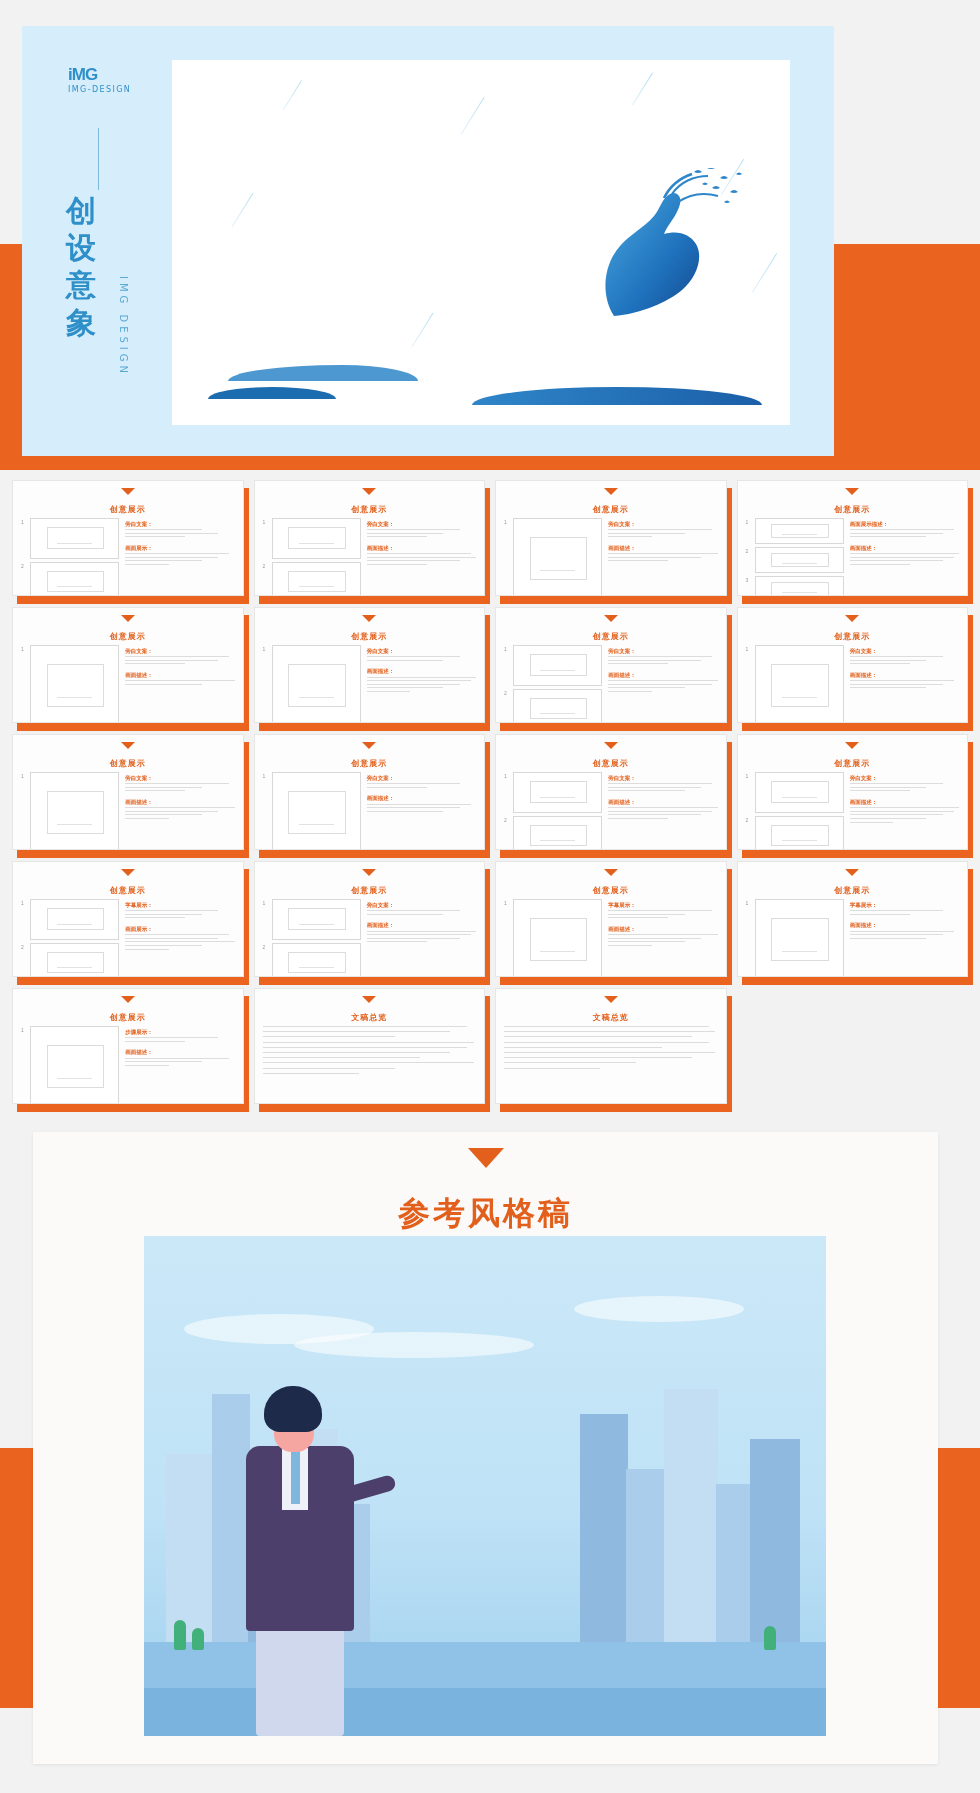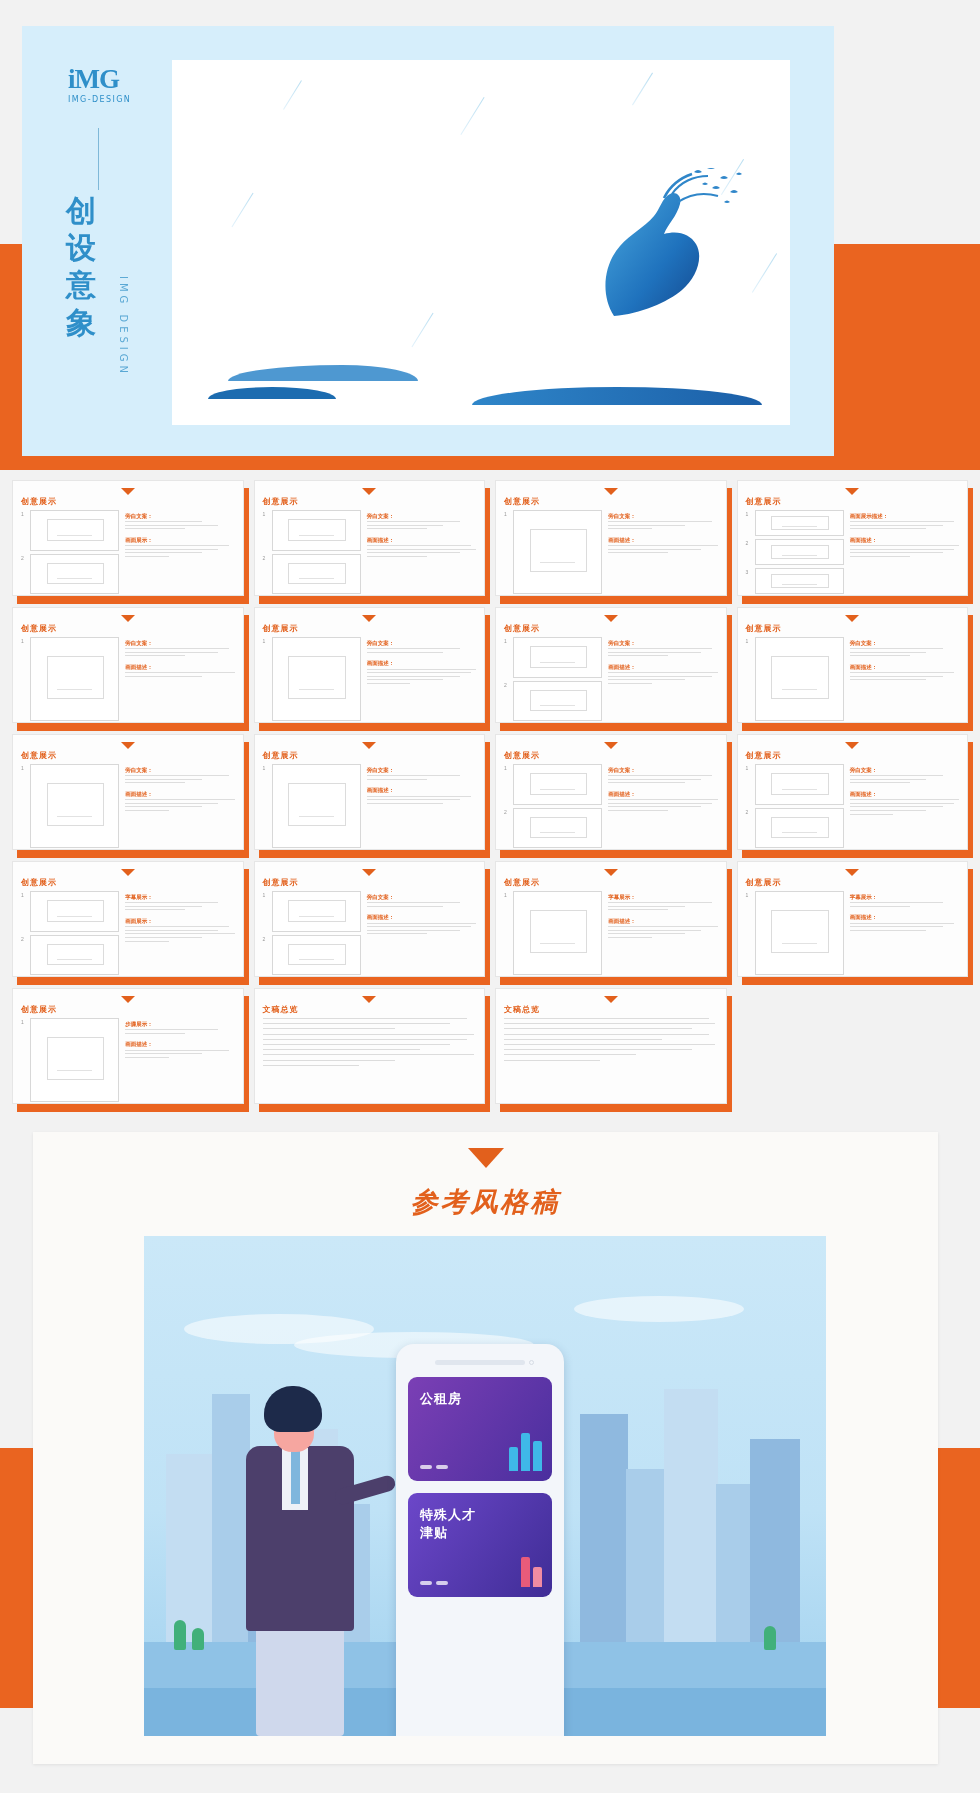--- a/index.html
+++ b/index.html
@@ -20,22 +20,22 @@
   .hero-blue {
     position:absolute; left:22px; top:26px; width:812px; height:430px;
     background:#d6eefb;
   }
   .hero-white {
     position:absolute; left:172px; top:60px; width:618px; height:365px;
     background:#ffffff; overflow:hidden;
   }
   .logo { position:absolute; left:68px; top:66px; width:82px; text-align:left; }
   .logo-mark {
-    font-size:27px; font-weight:bold; color:#2f8fc9; letter-spacing:-1px;
-    font-family:Liberation Serif, serif; line-height:1;
+    font-size:17px; font-weight:bold; color:#2f8fc9; letter-spacing:-1px;
+    font-family:Liberation Sans, sans-serif; line-height:1;
   }
   .logo-sub {
     font-size:8px; color:#2f8fc9; letter-spacing:1.4px; margin-top:2px;
     font-family:"DejaVu Sans", sans-serif;
   }
   .logo-divider {
     position:absolute; left:98px; top:128px; width:1px; height:62px;
     background:#7fb8d8;
   }
   .hero-vtitle {
@@ -75,22 +75,22 @@
   .card-inner {
     position:absolute; inset:0; background:#fdfdfd; border:1px solid #e6e6e6;
     padding:6px 8px 6px 8px; overflow:hidden;
   }
   .card-chev {
     width:0;height:0;margin:1px auto 0 auto;
     border-left:7px solid transparent; border-right:7px solid transparent;
     border-top:7px solid #e2601c;
   }
   .card-head {
-    font-size:8px; color:#e2601c; font-weight:bold;
-    letter-spacing:1px; margin-top:1px; margin-bottom:3px;
+    text-align:center; font-size:8px; color:#e2601c; font-weight:bold;
+    letter-spacing:1px; margin-top:9px; margin-bottom:3px;
   }
   .card-body { display:flex; gap:6px; height:84px; }
   .card-left { width:46%; display:flex; flex-direction:column; gap:3px; }
   .card-right { flex:1; display:flex; flex-direction:column; gap:4px; padding-top:2px; }
 
   .sb-row { display:flex; gap:3px; flex:1; align-items:stretch; }
   .sb-num { font-size:5px; color:#999; width:6px; padding-top:1px; }
   .sb-frame {
     flex:1; border:1px solid #d8d8d8; background:#fff; position:relative; overflow:hidden;
   }
@@ -124,22 +124,22 @@
   .ref-panel {
     position:absolute; left:33px; top:14px; width:905px; height:632px;
     background:#fbfaf8; box-shadow:0 1px 3px rgba(0,0,0,.08);
   }
   .ref-chev {
     width:0;height:0;margin:16px auto 0 auto;
     border-left:18px solid transparent; border-right:18px solid transparent;
     border-top:20px solid #e2601c;
   }
   .ref-title {
-    text-align:center; font-size:27px; font-weight:bold; color:#e2601c;
-    letter-spacing:3px; margin-top:16px;font-style:italic;
+    text-align:center; font-size:32px; font-weight:bold; color:#e2601c;
+    letter-spacing:3px; margin-top:24px;
   }
 
   .illus {
     position:absolute; left:111px; top:104px; width:682px; height:500px;
     background:linear-gradient(180deg,#cbe8f8 0%,#bfe2f6 55%,#9fd0ee 100%);
     overflow:hidden;
   }
   .cloud { position:absolute; background:rgba(255,255,255,.55); border-radius:50%; }
   .bldg { position:absolute; bottom:92px; background:#a9cdea; }
   .bldg.dk { background:#8fb9df; }
@@ -922,43 +922,15 @@
       <div class="person">
         <div class="p-leg"></div>
         <div class="p-body"></div>
         <div class="p-shirt"></div>
         <div class="p-tie"></div>
         <div class="p-arm"></div>
         <div class="p-face"></div>
         <div class="p-hair"></div>
       </div>
 
-      <div class="phone">
-        <div class="phone-bar"></div>
-        <div class="phone-dot"></div>
-        <div class="tile t1">
-          <div class="tile-title">公租房</div>
-          <div class="tile-chips">
-              <b></b>
-              <b></b>
-            </div>
-          <div class="tile-art">
-            <s style="height:24px"></s>
-              <s style="height:38px"></s>
-              <s style="height:30px"></s>
-          </div>
-        </div>
-        <div class="tile t2">
-          <div class="tile-title" style="white-space:pre-line">特殊人才
-津贴</div>
-          <div class="tile-chips">
-              <b></b>
-              <b></b>
-            </div>
-          <div class="tile-art">
-            <s style="height:30px;background:#e85b7a"></s>
-              <s style="height:20px;background:#f08ca2"></s>
-          </div>
-        </div>
-      </div>
     </div>
   </div>
 </div>
 
 </body></html>

